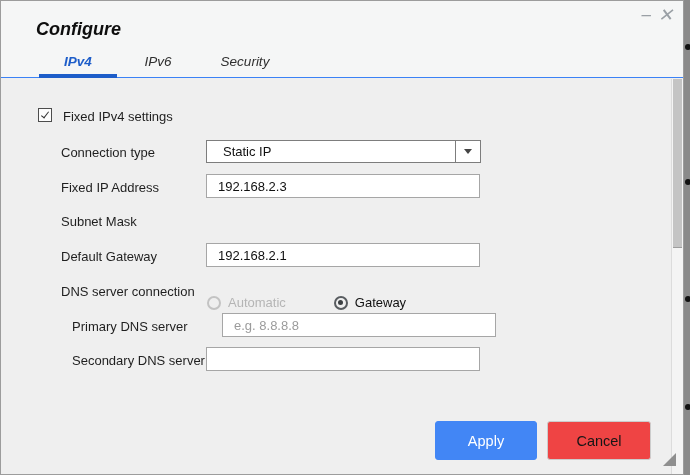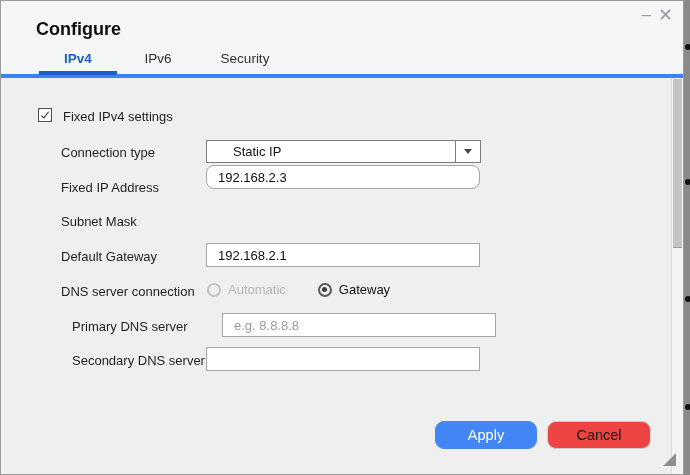--- a/index.html
+++ b/index.html
@@ -16,21 +16,22 @@
 
   .dialog {
     position:absolute; left:0; top:0;
     width:684px; height:475px;
     background:#efefef;
     border:1px solid #9c9c9c;
   }
   .header {
     position:absolute; left:0; top:0; right:0; height:77px;
     background:#f5f6f6;
-    border-bottom:4px solid #3b82f6;
+    border-bottom:1px solid #3b82f6;
+    font-style:italic;
   }
   .title {
     position:absolute; left:35px; top:18px;
     font-size:18px; font-weight:bold; color:#0e0e0e;
   }
   .win-controls {
     position:absolute; top:3px; right:10px;
     display:flex; gap:7px; align-items:center;
     color:#9aa0a6; font-size:17px;
   }
@@ -62,21 +63,21 @@
     transform:rotate(38deg);
   }
 
   .combo {
     position:absolute; left:205px; width:275px; height:23px;
     background:#fff; border:1px solid #7d7d7d;
     display:flex; align-items:stretch; cursor:pointer;
   }
   .combo .combo-text {
     flex:1; font-size:13px; color:#101010;
-    padding-left:26px; line-height:21px;
+    padding-left:16px; line-height:21px;
     overflow:hidden; white-space:nowrap;
   }
   .combo .combo-btn {
     width:25px; border-left:1px solid #7d7d7d;
     display:flex; align-items:center; justify-content:center;
   }
   .combo .arrow {
     width:0; height:0;
     border-left:4.5px solid transparent; border-right:4.5px solid transparent;
     border-top:5px solid #454545;
@@ -84,38 +85,38 @@
 
   .txt {
     position:absolute; left:205px; width:274px; height:24px;
     background:#fff; border:1px solid #a6a6a6;
     font-size:13px; color:#101010; padding:0 11px;
     font-family:"Liberation Sans", sans-serif;
     outline:none;
   }
   .txt::placeholder { color:#9b9b9b; }
 
-  .radio-group { position:absolute; left:206px; top:281px; display:flex; gap:32px; }
+  .radio-group { position:absolute; left:206px; top:294px; display:flex; gap:48px; }
   .radio-opt { display:flex; align-items:center; gap:7px; }
   .radio {
     width:14px; height:14px; border-radius:50%;
     border:2px solid #c3c3c3; position:relative; background:transparent;
   }
   .radio.selected { border-color:#585c60; cursor:pointer; }
   .radio.selected::after {
     content:""; position:absolute; left:2.5px; top:2.5px;
     width:5px; height:5px; border-radius:50%; background:#3c4043;
   }
   .radio-label { font-size:13px; }
   .radio-label.disabled { color:#b5b5b5; }
   .radio-label.on { color:#111; }
 
   .btn {
-    position:absolute; top:420px; height:28px;
-    border-radius:9px; font-size:14.5px;
+    position:absolute; top:420px; height:39px;
+    border-radius:3px; font-size:14.5px;
     display:flex; align-items:center; justify-content:center;
     cursor:pointer; font-family:"Liberation Sans", sans-serif;
   }
   .btn-apply { left:434px; width:102px; background:#4286f5; color:#fff; border:1px solid #4286f5; }
   .btn-cancel { left:546px; width:104px; background:#ef4444; color:#161616; border:1px solid #cccccc; }
 
   .scroll-track {
     position:absolute; right:0; top:78px; bottom:0; width:12px;
     background:#f4f4f4; border-left:1px solid #dcdcdc;
   }
@@ -171,21 +172,21 @@
 
   <div class="lbl" style="left:60px;top:144px">Connection type</div>
   <div class="combo" style="top:139px">
     <span class="combo-text">Static IP</span>
     <span class="combo-btn">
       <span class="arrow"></span>
     </span>
   </div>
 
   <div class="lbl" style="left:60px;top:179px">Fixed IP Address</div>
-  <input class="txt" style="top: 164px; border-radius: 8px;" value="192.168.2.3">
+  <input class="txt" style="top: 173px;" value="192.168.2.3">
 
   <div class="lbl" style="left:60px;top:213px">Subnet Mask</div>
 
   <div class="lbl" style="left:60px;top:248px">Default Gateway</div>
   <input class="txt" style="top: 242px;" value="192.168.2.1">
 
   <div class="lbl" style="left:60px;top:283px">DNS server connection</div>
   <div class="radio-group">
     <div class="radio-opt">
       <span class="radio"></span>

